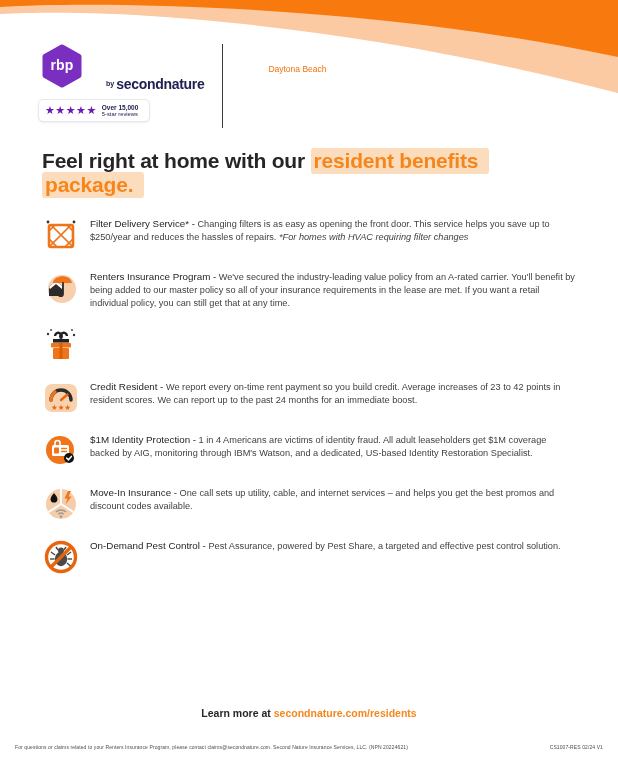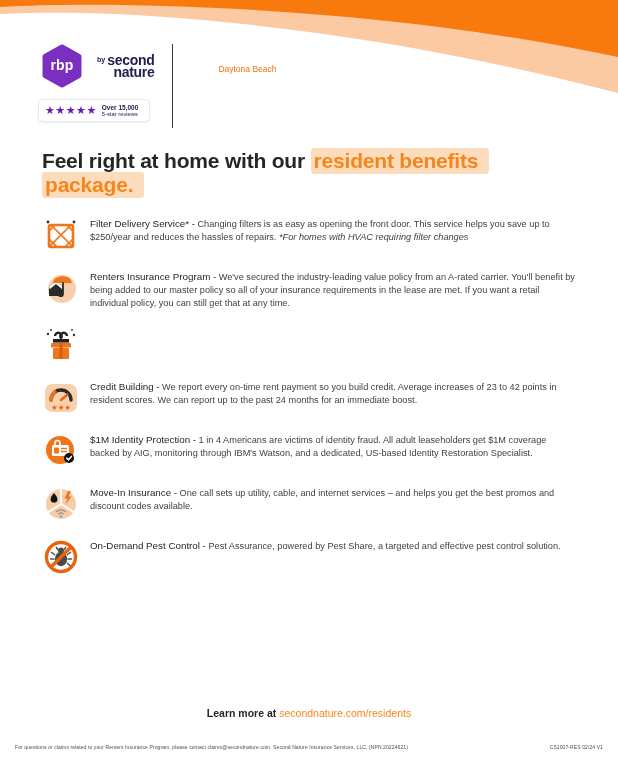--- a/index.html
+++ b/index.html
@@ -16,31 +16,31 @@
   
   .wave { position: absolute; top: 0; left: 0; }
   
   .header-logos {
     position: absolute;
     top: 42px; left: 38px;
     display: flex;
     align-items: flex-start;
   }
   .rbp-col { display: flex; flex-direction: column; }
-  .rbp-row { display: flex; align-items: center; gap: 11px; }
+  .rbp-row { display: flex; align-items: flex-end; gap: 20px; }
   .rbp-badge { position: relative; width: 48px; height: 48px; }
   .rbp-label {
     position: absolute; top: 0; left: 0; right: 0; bottom: 2px;
     display: flex; align-items: center; justify-content: center;
     color: #fff; font-weight: bold; font-size: 14px; letter-spacing: 0.2px;
   }
   .sn-lockup { display: flex; align-items: flex-start; gap: 2px; }
   .sn-by { font-size: 7px; color: #20214F; font-weight: bold; margin-top: 2px; }
   .sn-words {
-    display: flex; flex-direction: column; text-align: right;
+    display: flex; flex-direction: row; text-align: right;
     color: #20214F; font-weight: bold; font-size: 14px; line-height: 0.86;
     letter-spacing: -0.3px;
   }
   .reviews-card {
     margin-top: 9px;
     width: 112px;
     background: #fff;
     border: 1px solid #e7e7f0;
     border-radius: 5px;
     box-shadow: 0 1px 2px rgba(40,40,90,.08);
@@ -77,21 +77,21 @@
   .benefit { display: flex; gap: 11px; margin-bottom: 16px; align-items: flex-start; }
   .benefit-icon { flex: none; width: 37px; height: 37px; display: flex; align-items: center; justify-content: center; }
   .benefit-text { font-size: 9.2px; line-height: 1.42; color: #3f3f3f; padding-top: 1px; }
   .benefit-title { font-weight: normal; color: #262626; font-size: 9.8px; }
   .benefit-footnote { font-style: italic; color: #3f3f3f; }
   
   .learn-more {
     position: absolute; top: 707px; left: 0; width: 100%;
     text-align: center; font-size: 10.5px; font-weight: 600; color: #262626;
   }
-  .learn-more-link { color: #F6861C; font-weight: normal; text-decoration: none; }
+  .learn-more-link { color: #F6861C; font-weight: bold; text-decoration: none; }
   .fine-print {
     position: absolute; top: 744px; left: 15px; right: 15px;
     display: flex; justify-content: space-between; align-items: flex-start;
     font-size: 5px; color: #4d4d4d; letter-spacing: 0.1px;
   }
 </style>
 </head>
 <body>
 
 <div class="page">
@@ -208,21 +208,21 @@
         <div class="benefit-icon">
           <svg width="36" height="36" viewBox="0 0 36 36">
             <rect x="2" y="4" width="32" height="28" rx="7" fill="#F8D2AE"></rect>
             <path d="M8,20 a10,10 0 0 1 20,0" fill="none" stroke="#2b2b2b" stroke-width="3.4" stroke-linecap="round"></path>
             <path d="M8,20 a10,10 0 0 1 4,-8" fill="none" stroke="#F0751A" stroke-width="3.4" stroke-linecap="round"></path>
             <line x1="18" y1="20" x2="24.5" y2="14.5" stroke="#E8650D" stroke-width="2.4" stroke-linecap="round"></line>
             <text x="18" y="29.5" text-anchor="middle" font-size="7.5" fill="#E8650D">★★★</text>
           </svg>
         </div>
         <p class="benefit-text">
-          <span class="benefit-title">Credit Building</span>
+          <span class="benefit-title">Credit Resident</span>
           <span class="benefit-title">-</span>
           <span>We report every on-time rent payment so you build credit. Average increases of 23 to 42 points in resident scores. We can report up to the past 24 months for an immediate boost.</span>
         </p>
       </div>
 
       <div class="benefit">
         <div class="benefit-icon">
           <svg width="36" height="36" viewBox="0 0 36 36">
             <circle cx="17" cy="17" r="14" fill="#F0751A"></circle>
             <rect x="9" y="12" width="17" height="11" rx="1.5" fill="#fff"></rect>

